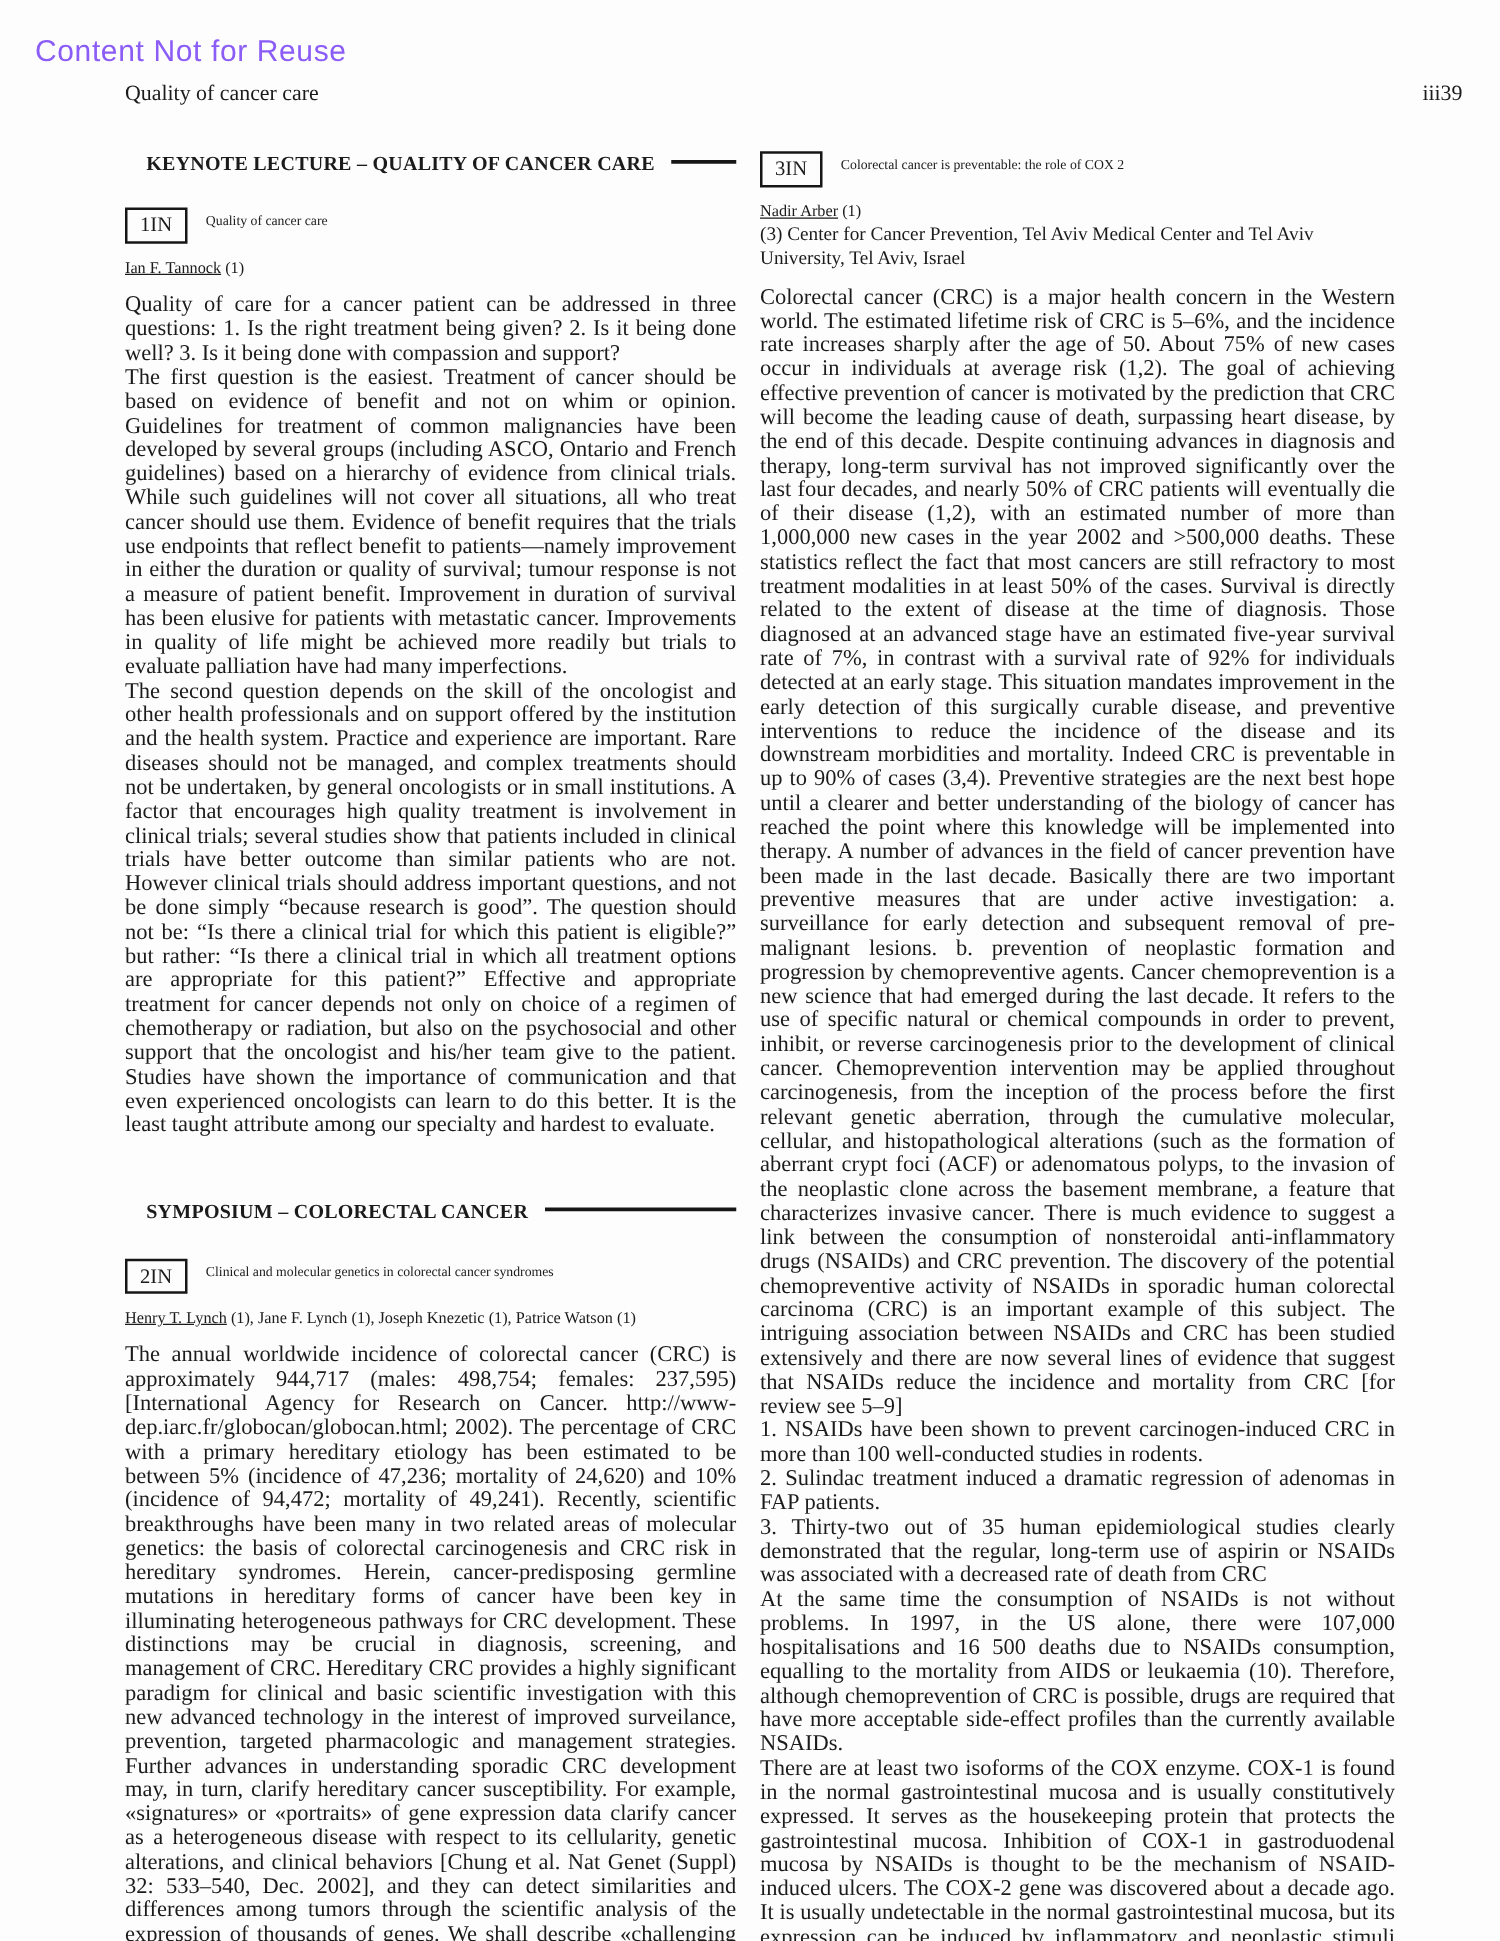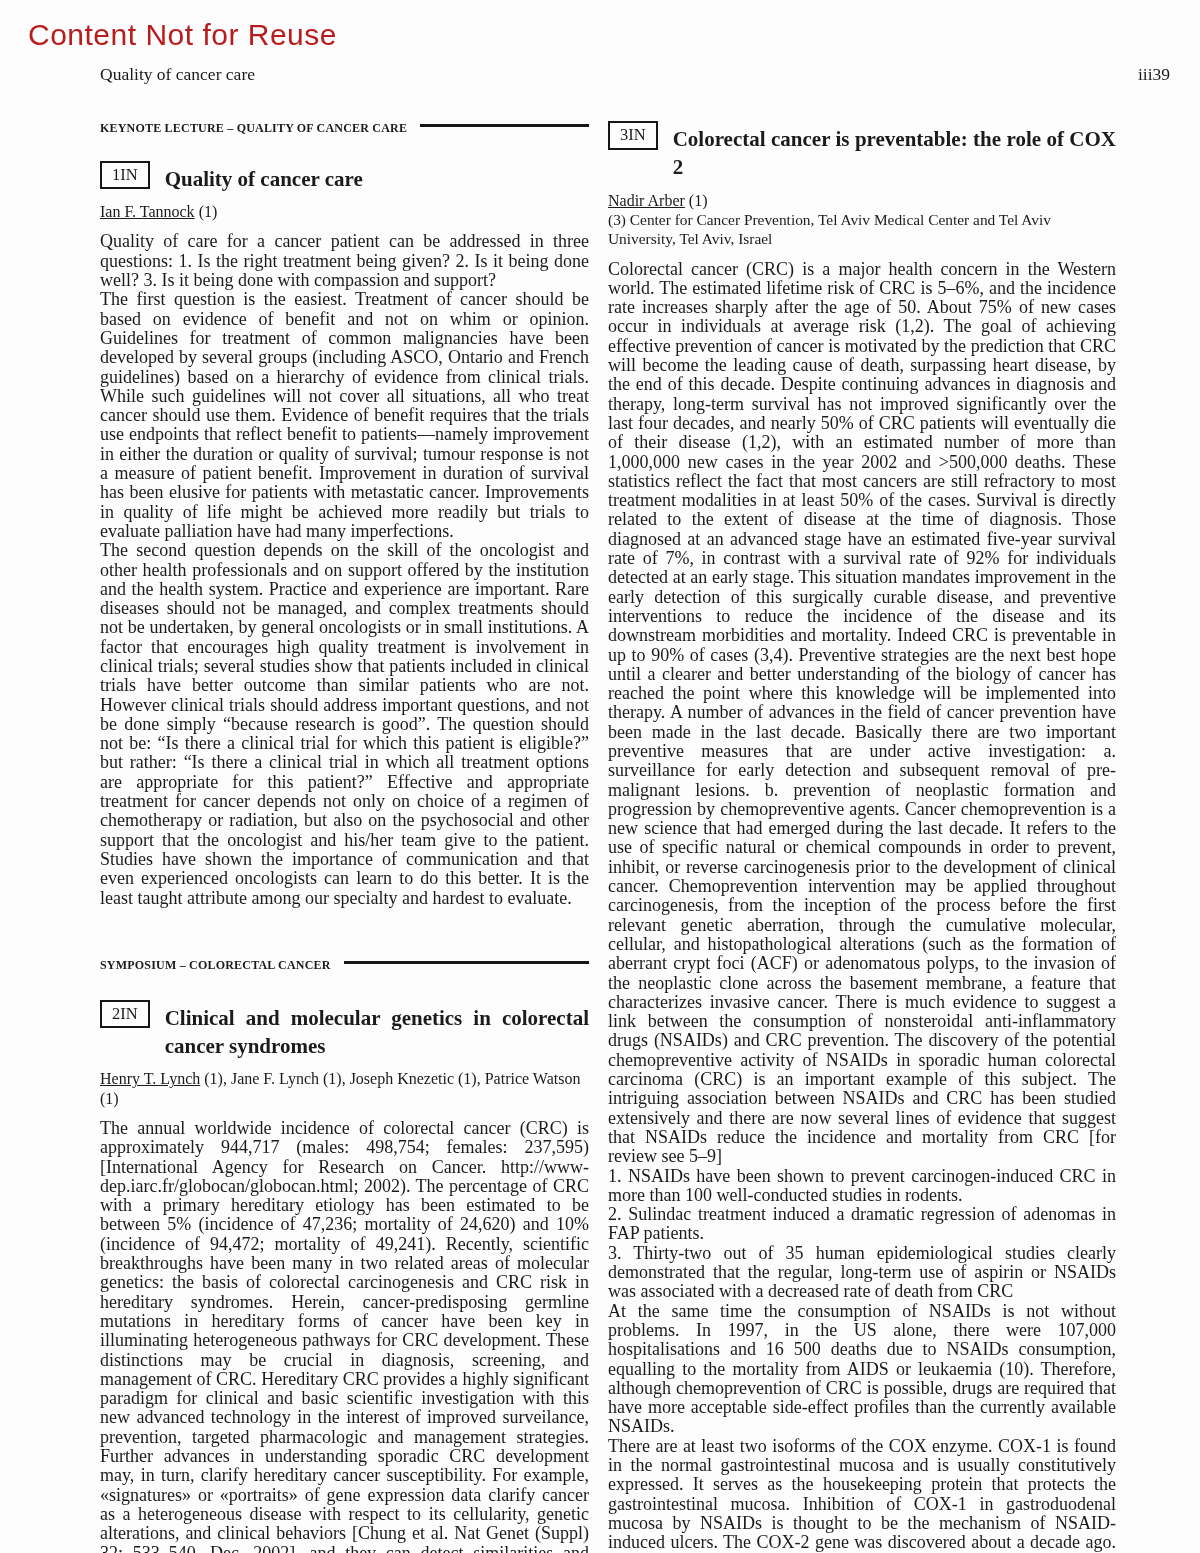--- a/index.html
+++ b/index.html
@@ -5,39 +5,39 @@
   html, body { margin: 0; padding: 0; }
   body {
     width: 1200px; height: 1553px;
     background: #fdfdfd;
     font-family: "Liberation Serif", serif;
     color: #1b1b1b;
     position: relative;
     overflow: hidden;
   }
   .watermark {
-    position: absolute; top: 18px; left: 28px;
+    position: absolute; top: 28px; left: 28px;
     font-family: "Liberation Sans", sans-serif;
-    font-size: 30px; font-weight: 400;
-    color: #b91c1c; letter-spacing: 0.5px;
+    font-size: 24px; font-weight: 400;
+    color: #8b5cf6; letter-spacing: 0.5px;
   }
   .running-head {
     display: flex; justify-content: space-between;
     margin: 64px 30px 0 100px;
     font-size: 17.5px;
   }
   .content {
     display: flex; gap: 19px;
     margin: 36px 85px 0 100px;
   }
   .col-left { width: 489px; flex: none; }
   .col-right { width: 508px; flex: none; }
   .section-h {
-    font-size: 12px; font-weight: 700;
-    margin: 0 0 24px 0;
+    font-size: 16px; font-weight: 700;
+    margin: 0 0 24px 17px;
     line-height: 1.32;
     overflow: hidden;
     letter-spacing: 0.2px;
   }
   .section-h.sym { margin-top: 50px; margin-bottom: 26px; }
   .sh-text::after {
     content: "";
     display: inline-block;
     width: 600px; height: 3px;
     background: #161616;
@@ -47,25 +47,25 @@
   .abs-head { display: flex; align-items: flex-start; margin-bottom: 9px; }
   .abs-id {
     border: 2px solid #161616;
     padding: 2px 10px;
     font-size: 16.5px;
     margin-right: 15px;
     flex: none;
     line-height: 1.25;
   }
   .abs-title {
-    font-weight: 700; font-size: 21px;
+    font-weight: 400; font-size: 11px;
     line-height: 1.35; padding-top: 4px;
     text-align: justify;
   }
-  .authors { margin: 0; font-size: 16px; line-height: 19.3px; }
+  .authors { margin: 0; font-size: 13px; line-height: 19.3px; }
   .authors .u { text-decoration: underline; }
   .affil { margin: 0; font-size: 15.4px; line-height: 19.3px; }
   .abs-body { margin-top: 11px; }
   .abs-body .para {
     margin: 0;
     font-size: 18px; line-height: 19.3px;
     text-align: justify;
     text-justify: inter-word;
   }
 </style>

